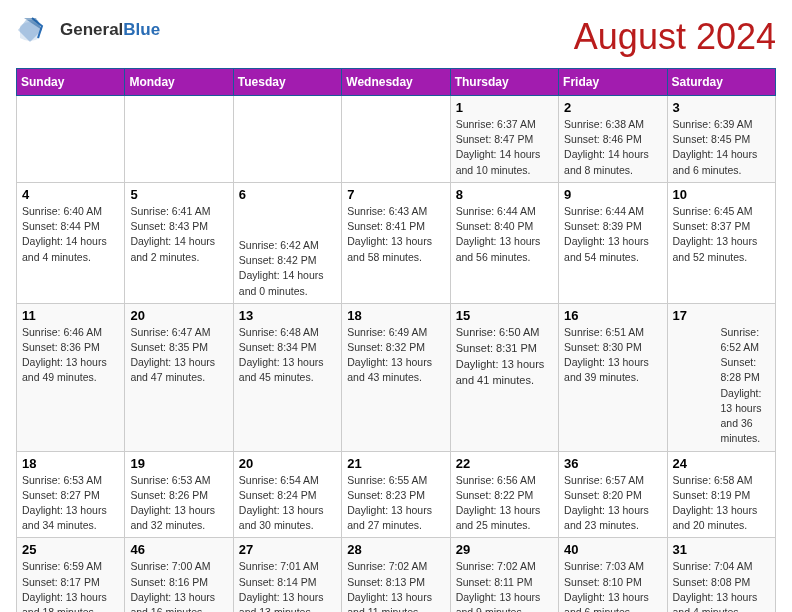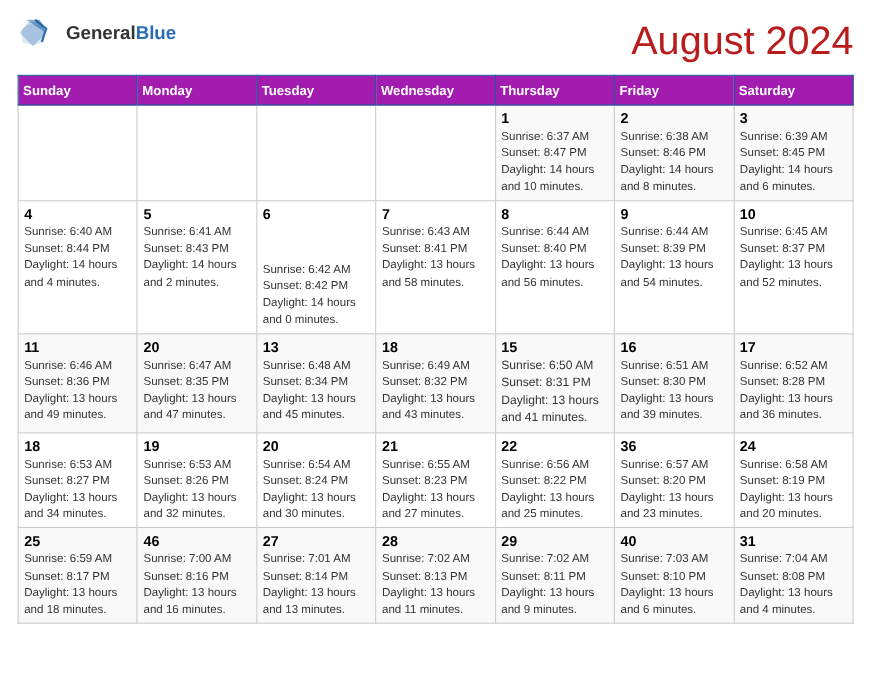--- a/index.html
+++ b/index.html
@@ -212,21 +212,21 @@
 Daylight: 13 hours and 41 minutes.</div>
         </td>
         <td>
           <span class="day-num">16</span>
           <div class="cell-text" style="font-size: 10.5px; line-height: 1.45; white-space: pre-line;">Sunrise: 6:51 AM
 Sunset: 8:30 PM
 Daylight: 13 hours and 39 minutes.</div>
         </td>
         <td>
           <span class="day-num">17</span>
-          <div class="cell-text" style="font-size: 10.5px; line-height: 1.45; white-space: pre-line;">Sunrise: 6:52 AM
+          <div class="cell-text" style="font-size: 10.5px; line-height: 1.45; white-space: pre-line; margin-left: 48px;">Sunrise: 6:52 AM
 Sunset: 8:28 PM
 Daylight: 13 hours and 36 minutes.</div>
         </td>
       </tr>
       <tr>
         <td>
           <span class="day-num">18</span>
           <div class="cell-text" style="font-size: 10.5px; line-height: 1.45; white-space: pre-line;">Sunrise: 6:53 AM
 Sunset: 8:27 PM
 Daylight: 13 hours and 34 minutes.</div>

